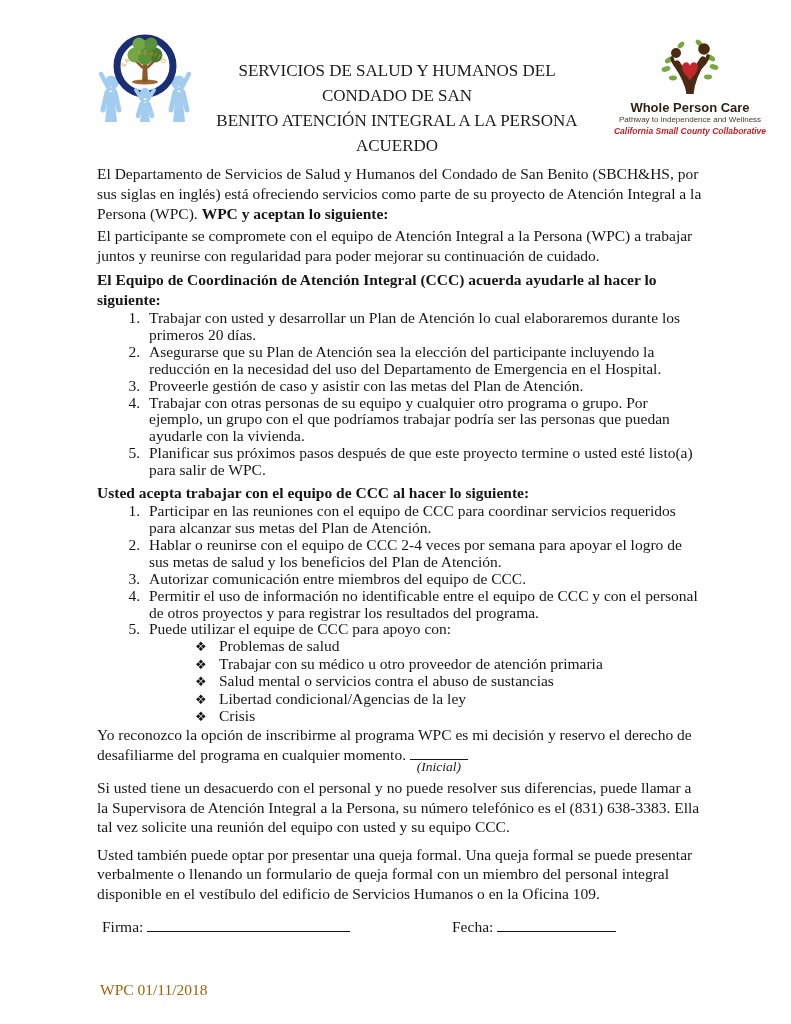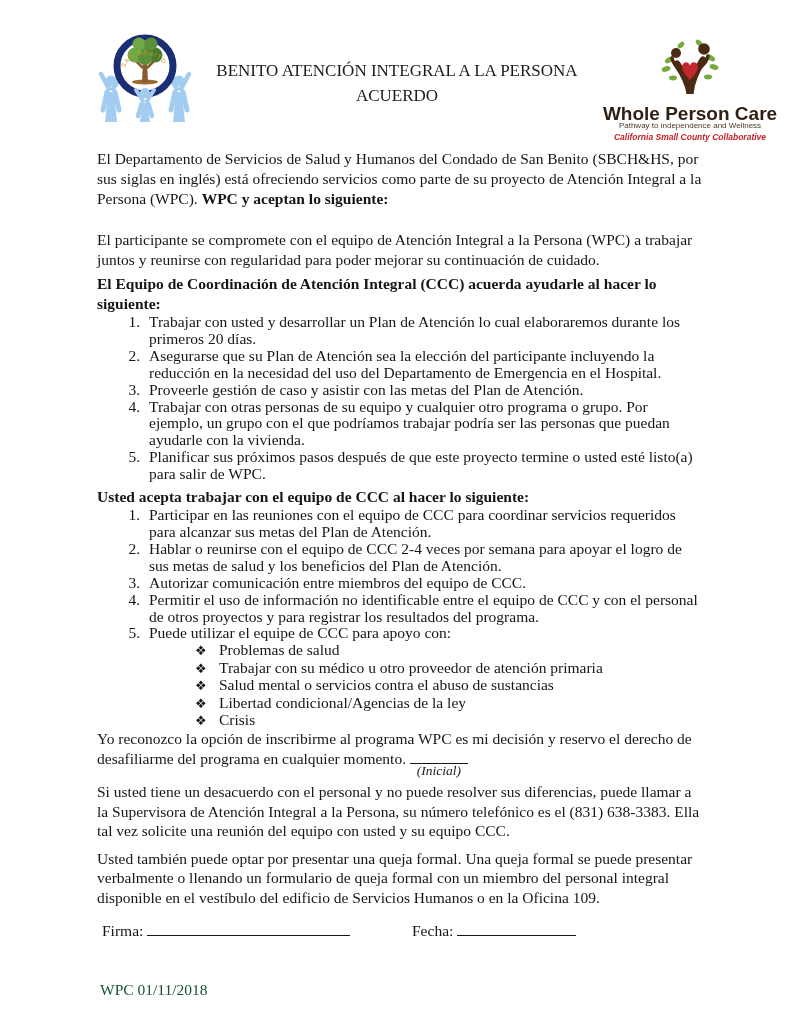--- a/index.html
+++ b/index.html
@@ -10,50 +10,50 @@
     overflow: hidden; margin: 0 auto;
   }
   
   .header { display: flex; align-items: flex-start; padding: 30px 0 0 95px; }
   .seal-box { flex: 0 0 106px; }
   .doc-title {
     flex: 1; text-align: center; padding-top: 28px;
     font-size: 17px; line-height: 25px; color: #1a1a1a;
   }
   .wpc-logo-box { flex: 0 0 198px; text-align: center; padding: 8px 4px 0 0; }
-  .wpc-name { font-family: "Liberation Sans", sans-serif; font-weight: bold; font-size: 19px; color: #2e1f10; line-height: 15px; margin-top: 8px; }
+  .wpc-name { font-family: "Liberation Sans", sans-serif; font-weight: bold; font-size: 13px; color: #2e1f10; line-height: 15px; margin-top: 2px; }
   .wpc-tag { font-family: "Liberation Sans", sans-serif; font-size: 8px; color: #4a3a26; line-height: 10px; }
   .wpc-sub { font-family: "Liberation Sans", sans-serif; font-size: 8.5px; font-style: italic; font-weight: bold; color: #c22026; line-height: 12px; }
   
   .body { padding: 6px 86px 0 97px; }
   p { margin: 0; }
   .intro { line-height: 20px; }
   .blank { display: inline-block; border-bottom: 1.4px solid #141414; height: 13px; }
   .blank-wrap { display: inline-block; position: relative; }
   .blank-label {
     position: absolute; top: 15px; left: 50%; transform: translateX(-50%);
     font-style: italic; font-size: 13.5px; line-height: 14px; white-space: nowrap; color: #1c1c1c;
   }
-  .commitment { margin-top: 21px; line-height: 20px; }
+  .commitment { margin-top: 2px; line-height: 20px; }
   .sec-head { margin-top: 4px; font-weight: bold; line-height: 20px; }
   ol.num-list { margin: 0; padding-left: 47px; line-height: 16.9px; }
   ol.num-list > li { padding-left: 5px; }
   ul.sub { list-style: none; margin: 0; padding: 0 0 0 46px; line-height: 16.4px; }
   ul.sub .diamond { display: inline-block; width: 24px; font-size: 13px; }
   .ack { margin-top: 0; line-height: 20px; }
   .para-gap1 { margin-top: 13px; line-height: 19.5px; }
   .para-gap2 { margin-top: 8px; line-height: 19.5px; }
   .sig-row { display: flex; margin-top: 16px; }
-  .sig-row.first { margin-top: 15px; padding-left: 5px; }
+  .sig-row.first { margin-top: 15px; padding-left: 5px; gap: 40px; }
   .sig-left { width: 310px; }
   .sig-blank-long { width: 203px; }
   .sig-blank-date { width: 119px; }
   .name-blank { width: 184px; }
   .initial-blank { width: 58px; }
-  .footer { position: absolute; left: 100px; bottom: 25px; font-size: 15.5px; color: #14532d; }
+  .footer { position: absolute; left: 100px; bottom: 25px; font-size: 15.5px; color: #a16207; }
   b { font-weight: bold; }
 </style>
 </head>
 <body>
 
 <div class="page">
 
   <div class="header">
 
     <div class="seal-box">
@@ -95,20 +95,21 @@
         <g fill="#a3cdf0" stroke="#a3cdf0">
           <circle cx="50" cy="63" r="5" stroke="none"></circle>
           <path d="M45 92 L47.5 73 L52.5 73 L55 92 Z" stroke="none"></path>
           <path d="M48 71 L41 60 M52 71 L59 60" fill="none" stroke-width="4" stroke-linecap="round"></path>
           <path d="M46.5 74 L43 86 M53.5 74 L57 86" fill="none" stroke-width="4.5" stroke-linecap="round"></path>
         </g>
       </svg>
     </div>
 
     <div class="doc-title">
+      <div>SERVICIOS DE SALUD Y HUMANOS DEL CONDADO DE SAN</div>
       <div>BENITO ATENCIÓN INTEGRAL A LA PERSONA ACUERDO</div>
     </div>
 
     <div class="wpc-logo-box">
       <svg width="62" height="56" viewBox="0 0 62 56">
 
         <g fill="#76a93e">
           <ellipse cx="10" cy="22" rx="4.5" ry="2.6" transform="rotate(-30 10 22)"></ellipse>
           <ellipse cx="7" cy="31" rx="4.5" ry="2.6" transform="rotate(-15 7 31)"></ellipse>
           <ellipse cx="52" cy="20" rx="4.5" ry="2.6" transform="rotate(30 52 20)"></ellipse>

